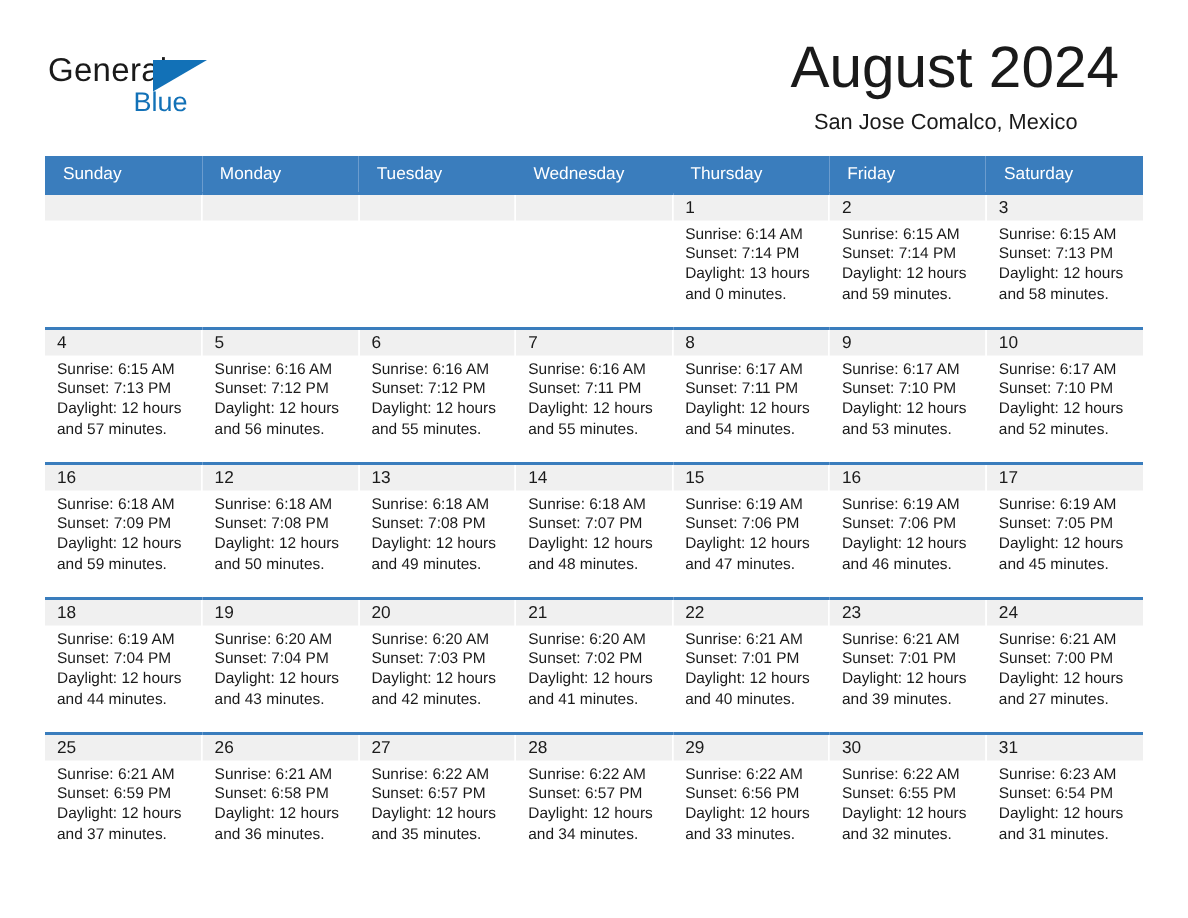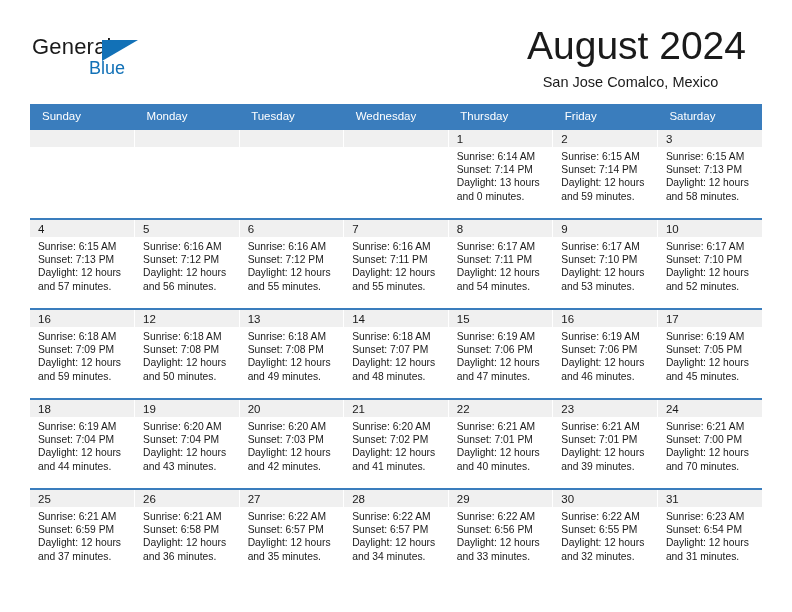--- a/index.html
+++ b/index.html
@@ -381,21 +381,21 @@
               <div>Sunrise: 6:21 AM</div>
               <div>Sunset: 7:01 PM</div>
               <div class="daylight">Daylight: 12 hours and 39 minutes.</div>
             </div>
           </td>
           <td>
             <div class="daynum">24</div>
             <div class="cellbody">
               <div>Sunrise: 6:21 AM</div>
               <div>Sunset: 7:00 PM</div>
-              <div class="daylight">Daylight: 12 hours and 70 minutes.</div>
+              <div class="daylight">Daylight: 12 hours and 27 minutes.</div>
             </div>
           </td>
         </tr>
         <tr>
           <td>
             <div class="daynum">25</div>
             <div class="cellbody">
               <div>Sunrise: 6:21 AM</div>
               <div>Sunset: 6:59 PM</div>
               <div class="daylight">Daylight: 12 hours and 37 minutes.</div>

